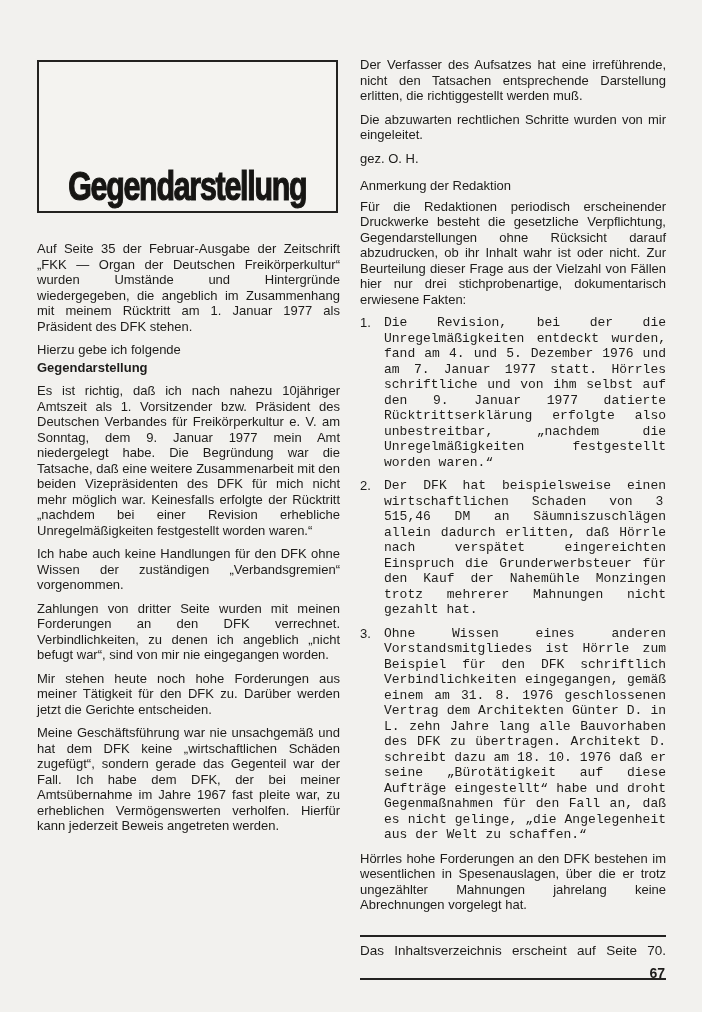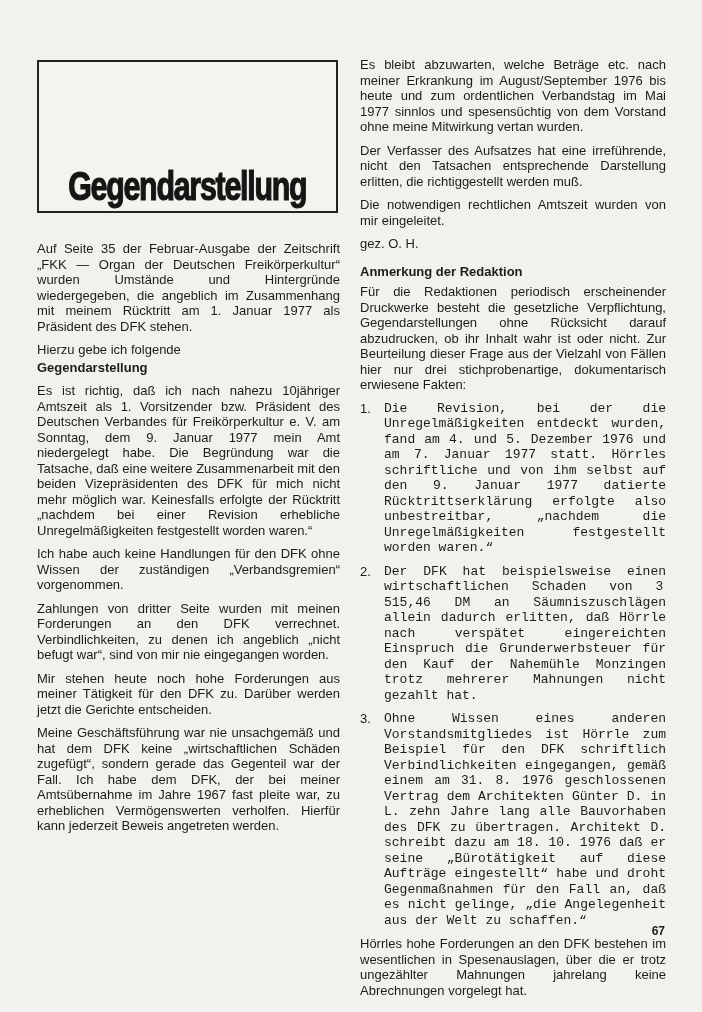--- a/index.html
+++ b/index.html
@@ -62,21 +62,21 @@
     text-align:center;
     font-weight:bold;
     margin:0 0 8px 0;
   }
   .signature{
     text-align:right;
     padding-right:8px;
     margin:2px 0 10px 0 !important;
   }
   .note-heading{
-    font-weight:bold;
+    font-weight:normal;
     margin:12px 0 5px 0;
   }
   .facts{margin:0;padding:0;list-style:none;}
   .fact{
     display:flex;
     margin:0 0 8px 0;
   }
   .fact-num{
     flex:0 0 24px;
   }
@@ -93,22 +93,22 @@
     font-size:13.5px;
   }
   .contents-note p{
     margin:0;
     text-align:justify;
     text-align-last:justify;
   }
   .page-number{
     position:absolute;
     right:37px;
-    top:924px;
-    font-size:12px;
+    top:965px;
+    font-size:14px;
     font-weight:bold;
   }
 </style>
 </head>
 <body>
 
 <div class="page">
   <div class="columns">
 
     <div class="col left">
@@ -120,23 +120,22 @@
       <p class="lead-in">Hierzu gebe ich folgende</p>
       <p class="subhead">Gegendarstellung</p>
       <p>Es ist richtig, daß ich nach nahezu 10jähriger Amtszeit als 1. Vorsitzender bzw. Präsident des Deutschen Verbandes für Freikörperkultur e. V. am Sonntag, dem 9. Januar 1977 mein Amt niedergelegt habe. Die Begründung war die Tatsache, daß eine weitere Zusammenarbeit mit den beiden Vizepräsidenten des DFK für mich nicht mehr möglich war. Keinesfalls erfolgte der Rücktritt „nachdem bei einer Revision erhebliche Unregelmäßigkeiten festgestellt worden waren.“</p>
       <p>Ich habe auch keine Handlungen für den DFK ohne Wissen der zuständigen „Verbandsgremien“ vorgenommen.</p>
       <p>Zahlungen von dritter Seite wurden mit meinen Forderungen an den DFK verrechnet. Verbindlichkeiten, zu denen ich angeblich „nicht befugt war“, sind von mir nie eingegangen worden.</p>
       <p>Mir stehen heute noch hohe Forderungen aus meiner Tätigkeit für den DFK zu. Darüber werden jetzt die Gerichte entscheiden.</p>
       <p>Meine Geschäftsführung war nie unsachgemäß und hat dem DFK keine „wirtschaftlichen Schäden zugefügt“, sondern gerade das Gegenteil war der Fall. Ich habe dem DFK, der bei meiner Amtsübernahme im Jahre 1967 fast pleite war, zu erheblichen Vermögenswerten verholfen. Hierfür kann jederzeit Beweis angetreten werden.</p>
     </div>
 
     <div class="col right">
-      <p>Es bleibt abzuwarten, welche Beträge etc. nach meiner Erkrankung im August/September 1976 bis heute und zum ordentlichen Verbandstag im Mai 1977 sinnlos und spesensüchtig von dem Vorstand ohne meine Mitwirkung vertan wurden.</p>
       <p>Der Verfasser des Aufsatzes hat eine irreführende, nicht den Tatsachen entsprechende Darstellung erlitten, die richtiggestellt werden muß.</p>
-      <p>Die notwendigen rechtlichen Amtszeit wurden von mir eingeleitet.</p>
+      <p>Die abzuwarten rechtlichen Schritte wurden von mir eingeleitet.</p>
       <p class="signature">gez. O. H.</p>
 
       <div class="note-heading">Anmerkung der Redaktion</div>
       <p>Für die Redaktionen periodisch erscheinender Druckwerke besteht die gesetzliche Verpflichtung, Gegendarstellungen ohne Rücksicht darauf abzudrucken, ob ihr Inhalt wahr ist oder nicht. Zur Beurteilung dieser Frage aus der Vielzahl von Fällen hier nur drei stichprobenartige, dokumentarisch erwiesene Fakten:</p>
 
       <ol class="facts">
         <li class="fact">
           <span class="fact-num">1.</span>
           <span class="fact-text">Die Revision, bei der die Unregelmäßigkeiten entdeckt wurden, fand am 4. und 5. Dezember 1976 und am 7. Januar 1977 statt. Hörrles schriftliche und von ihm selbst auf den 9. Januar 1977 datierte Rücktrittserklärung erfolgte also unbestreitbar, „nachdem die Unregelmäßigkeiten festgestellt worden waren.“</span>
         </li>

